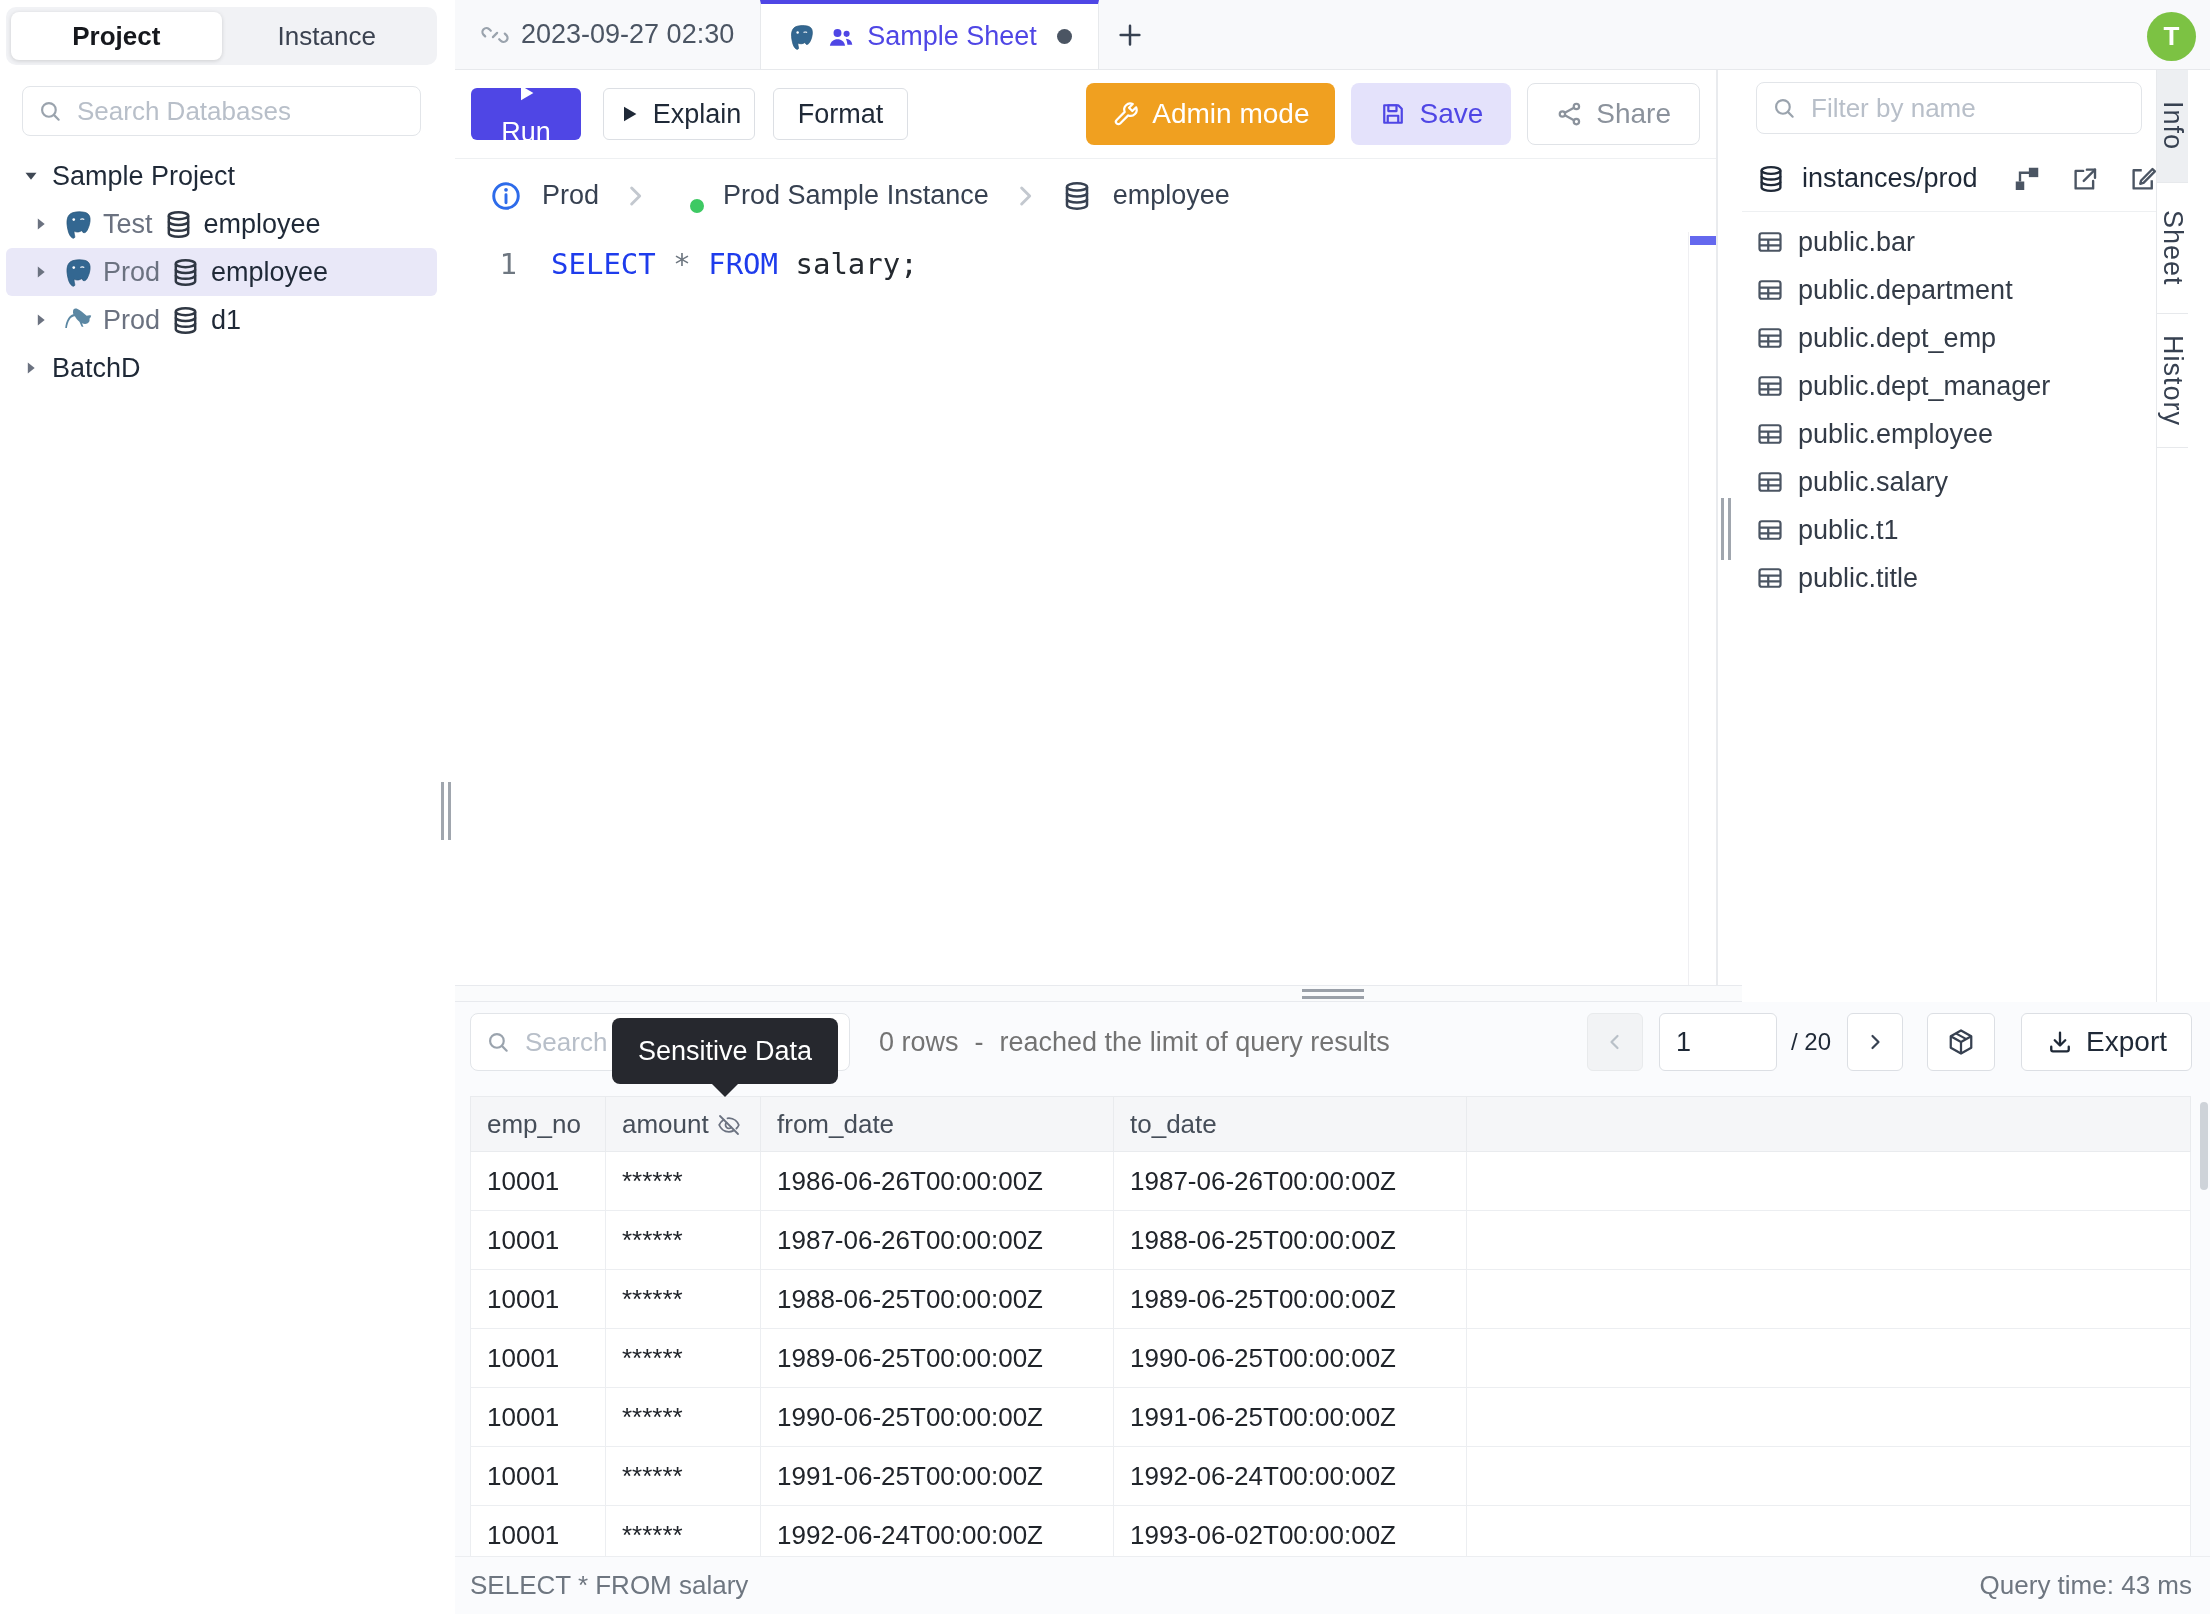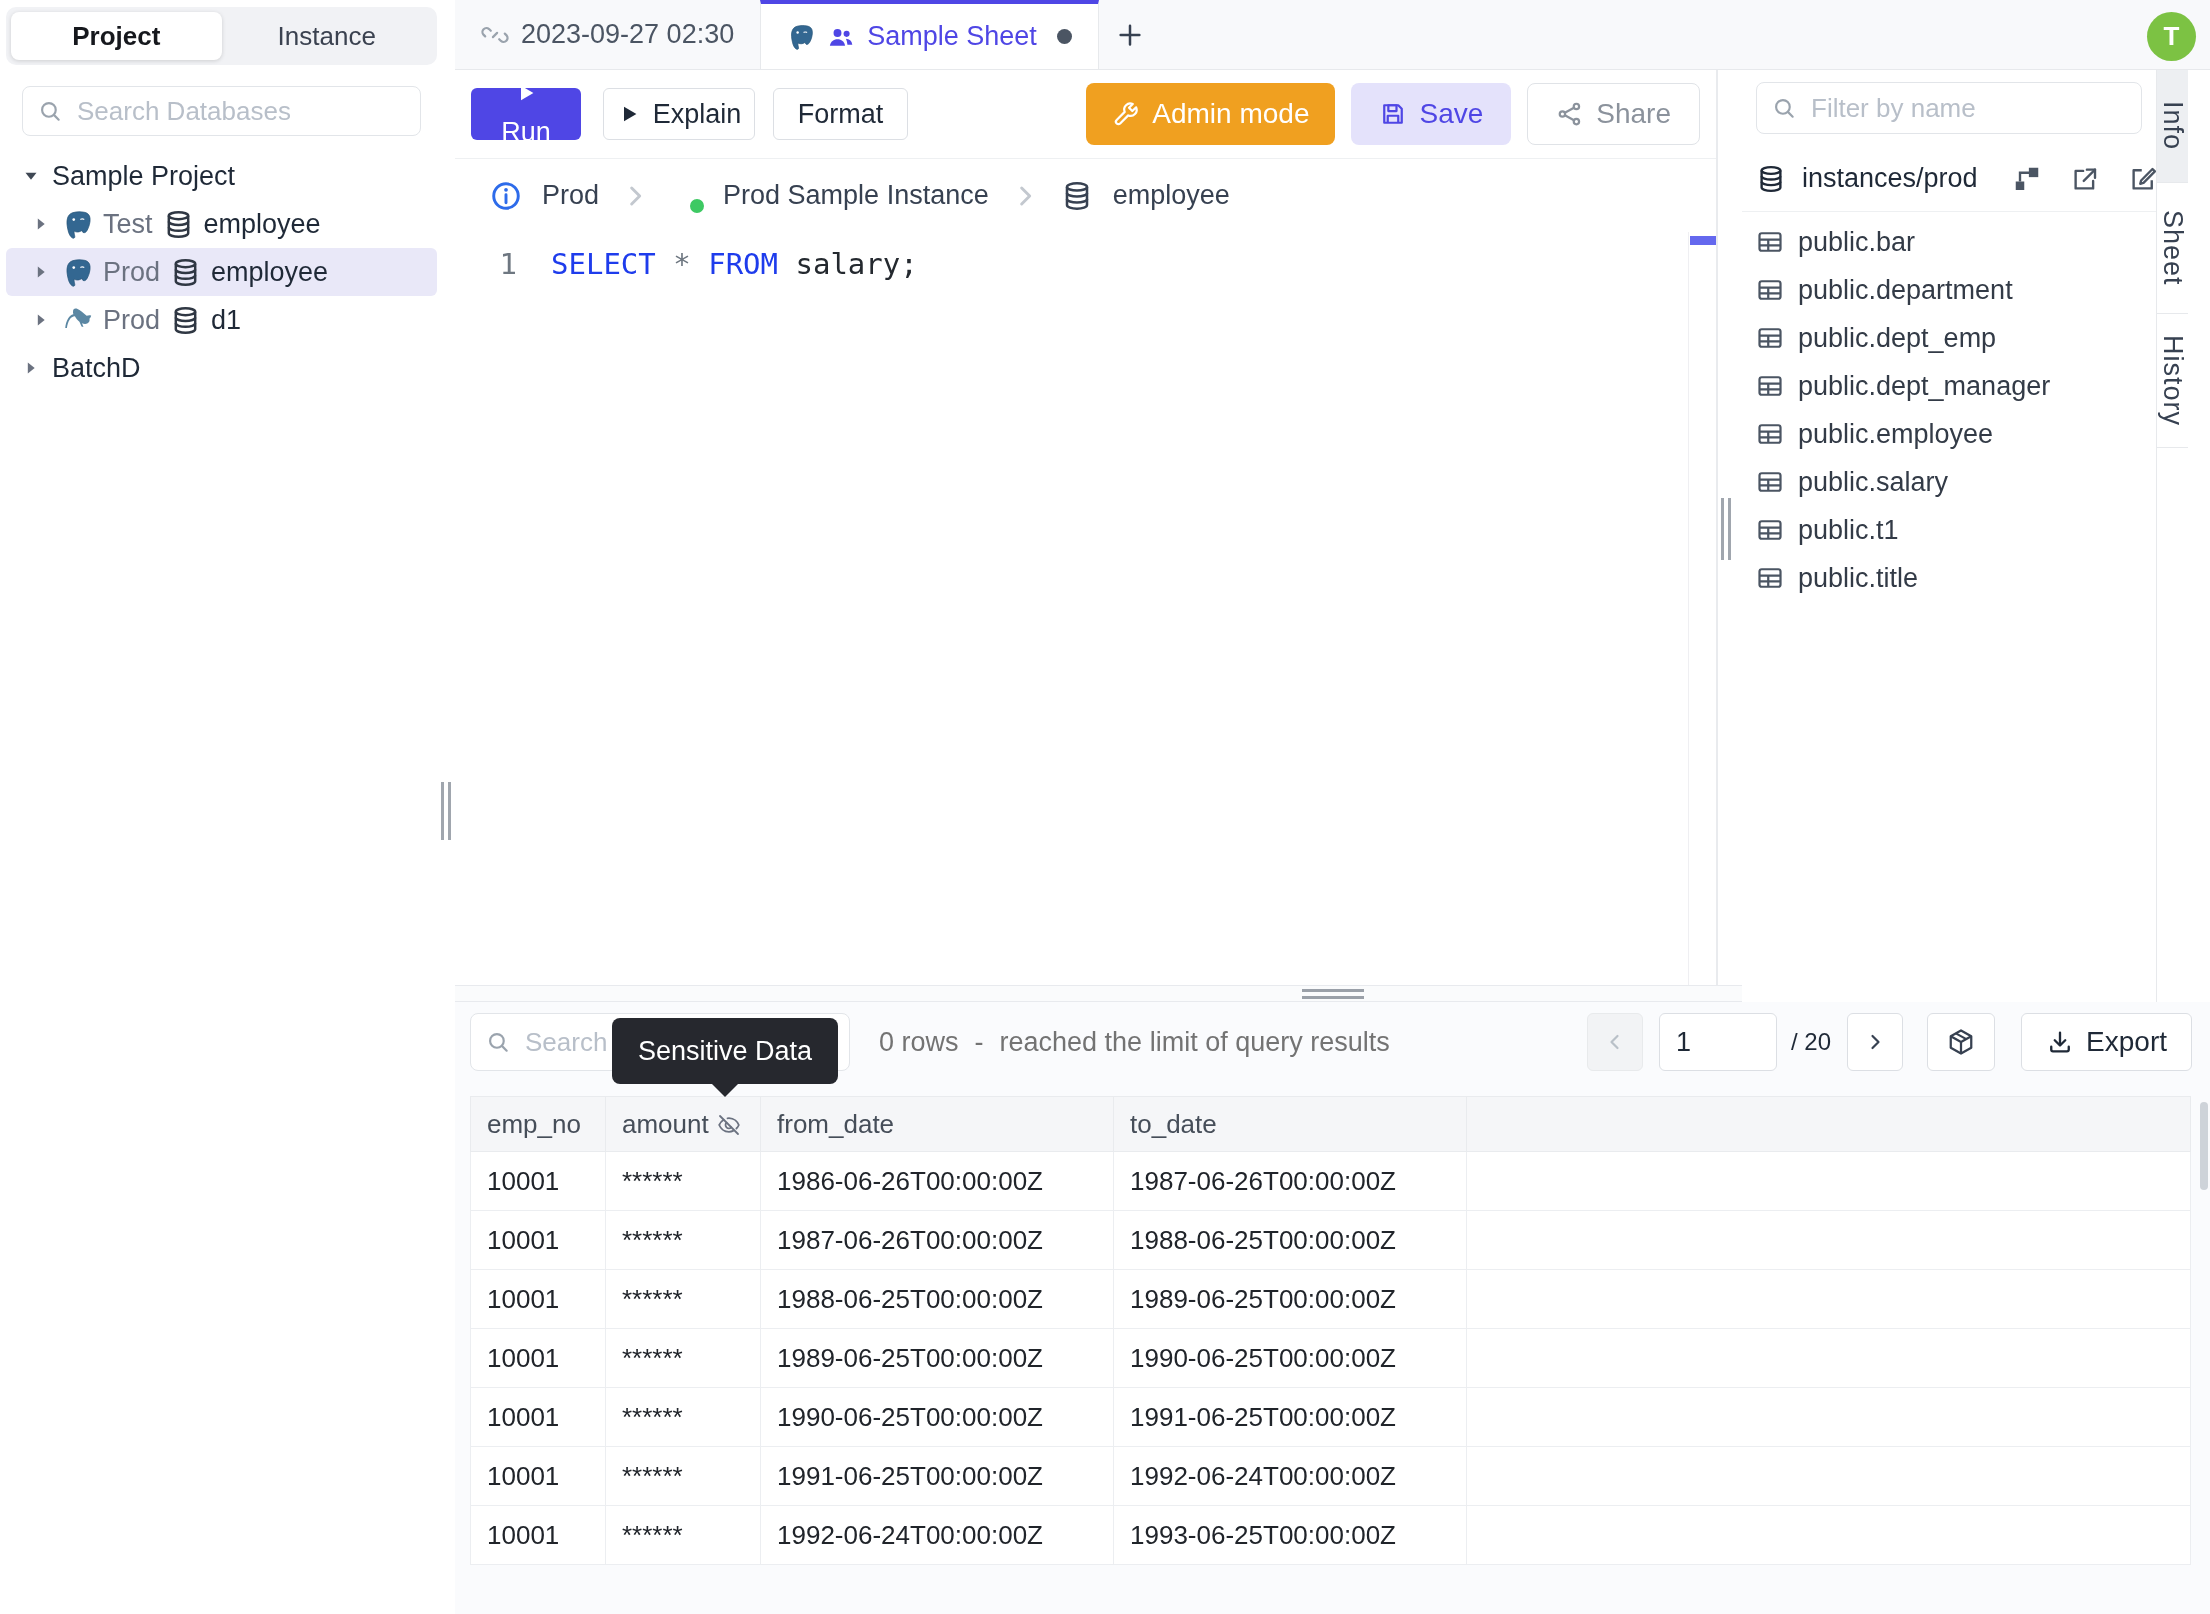--- a/index.html
+++ b/index.html
@@ -667,23 +667,28 @@
               <td>10001</td>
               <td>******</td>
               <td>1991-06-25T00:00:00Z</td>
               <td>1992-06-24T00:00:00Z</td>
               <td></td>
             </tr>
             <tr>
               <td>10001</td>
               <td>******</td>
               <td>1992-06-24T00:00:00Z</td>
-              <td>1993-06-25T00:00:00Z</td>
+              <td>1993-06-02T00:00:00Z</td>
               <td></td>
             </tr>
           </tbody>
         </table>
     </div>
     <div class="res-scroll"></div>
 
+    <div class="status-bar">
+      <span>SELECT * FROM salary</span>
+      <span class="spacer"></span>
+      <span>Query time: 43 ms</span>
+    </div>
   </div>
 
 </div>
 
 </body></html>

